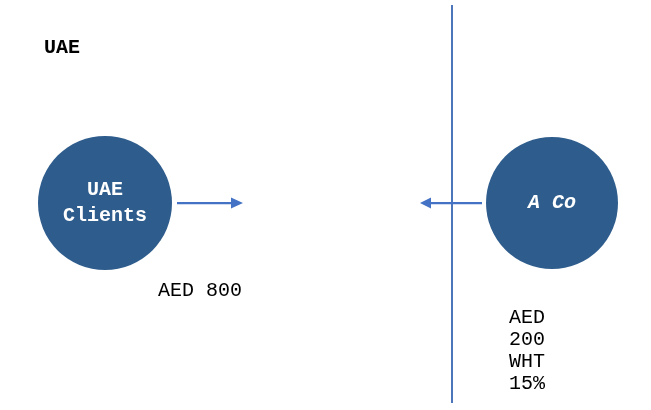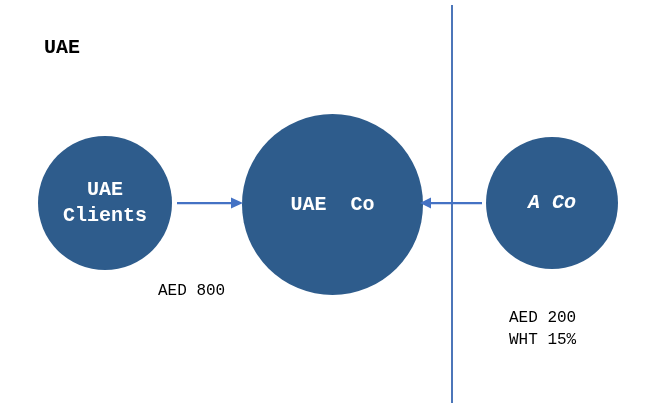--- a/index.html
+++ b/index.html
@@ -44,21 +44,21 @@
   .node-clients { left: 38px;  top: 136px; width: 134px; height: 134px; }
   .node-uae-co  { left: 242px; top: 114px; width: 181px; height: 181px; }
   .node-a-co    { left: 486px; top: 137px; width: 132px; height: 132px; font-style: italic; }
   .arrow { position: absolute; display: block; }
   .arrow-right { left: 176px; top: 195px; }
   .arrow-left  { left: 419px; top: 195px; }
   .arrow line    { stroke: var(--arrow, #4472C4); stroke-width: 2.25; }
   .arrow polygon { fill:   var(--arrow, #4472C4); }
   .flow-label {
     position: absolute;
-    font-size: 16px;
+    font-size: 20px;
     color: var(--label-text, #000000);
     white-space: pre-wrap;
   }
   .flow-label-left  { left: 158px; top: 280px; line-height: 22px; }
   .flow-label-right { left: 509px; top: 307px; line-height: 22px; }
 </style>
 </head>
 <body>
 
 <div class="canvas">
@@ -66,23 +66,20 @@
   <div class="region-label left">UAE</div>
 
   <div class="divider"></div>
 
 
   <div class="node node-clients">
     <span class="node-label">UAE
 Clients</span>
   </div>
 
-  <div class="node node-uae-co">
-    <span class="node-label">UAE  Co</span>
-  </div>
 
   <div class="node node-a-co">
     <span class="node-label">A Co</span>
   </div>
 
   <svg class="arrow arrow-right" width="68" height="16" viewBox="0 0 68 16" aria-hidden="true">
     <line x1="1" y1="8" x2="55" y2="8"></line>
     <polygon points="55,2.5 67,8 55,13.5"></polygon>
   </svg>
 

